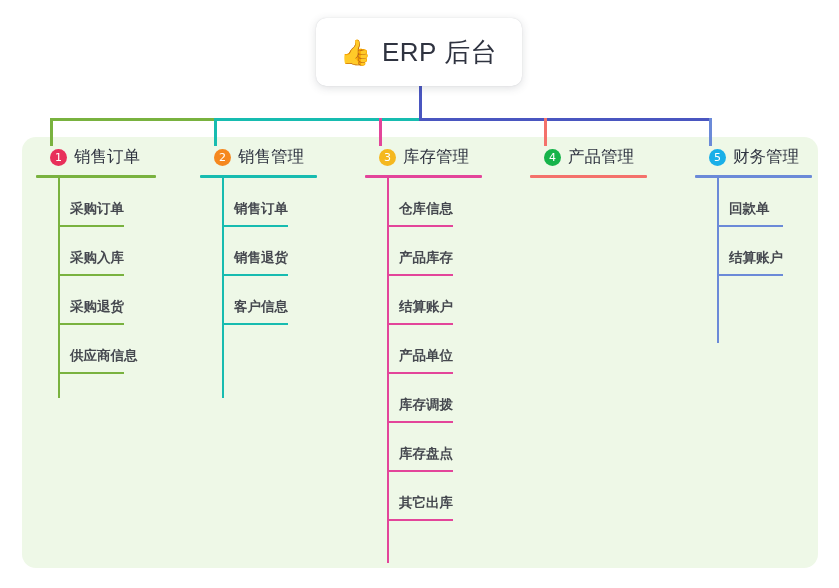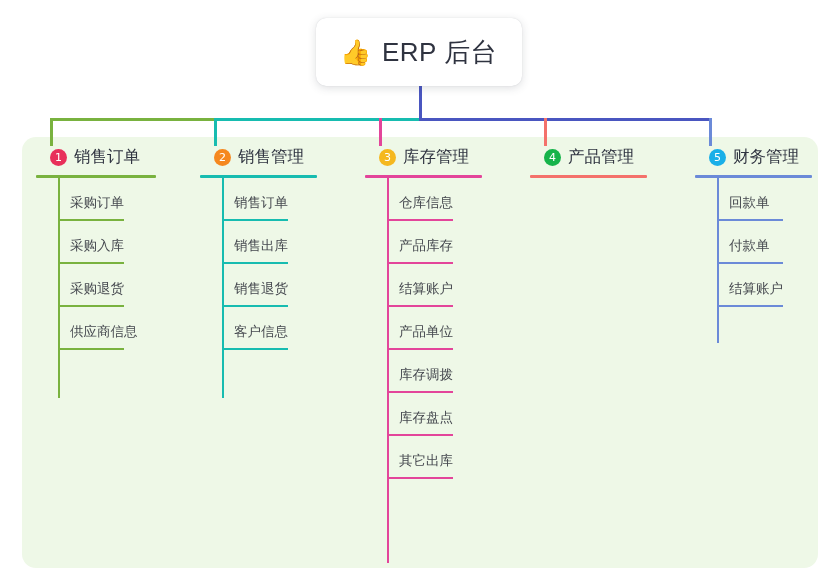--- a/index.html
+++ b/index.html
@@ -94,21 +94,22 @@
   
   .leaves { position: relative; padding-left: 22px; }
   .spine {
     position: absolute;
     left: 22px;
     top: 0;
     width: 2px;
   }
   .leaf {
     position: relative;
-    height: 43px;
+    height: 49px;
+    font-weight: bold;
   }
   .leaf-label {
     position: absolute;
     left: 12px;
     bottom: 9px;
     font-size: 13.5px;
     color: #45484f;
     white-space: nowrap;
   }
   .leaf-rule {
@@ -176,24 +177,20 @@
           <span class="col-title">销售管理</span>
         </div>
         <div class="head-rule" style="background: rgb(23, 188, 176); width: 117px;"></div>
         <div class="leaves">
           <div class="spine" style="background: rgb(23, 188, 176); height: 220px;"></div>
           <div class="leaf">
             <span class="leaf-label">销售订单</span>
             <div class="leaf-rule" style="background: rgb(23, 188, 176);"></div>
           </div>
           <div class="leaf">
-            <span class="leaf-label">销售出库</span>
-            <div class="leaf-rule" style="background: rgb(23, 188, 176);"></div>
-          </div>
-          <div class="leaf">
             <span class="leaf-label">销售退货</span>
             <div class="leaf-rule" style="background: rgb(23, 188, 176);"></div>
           </div>
           <div class="leaf">
             <span class="leaf-label">客户信息</span>
             <div class="leaf-rule" style="background: rgb(23, 188, 176);"></div>
           </div>
         </div>
       </div>
       <div class="column" style="left: 365px; width: 117px;">
@@ -247,24 +244,20 @@
           <span class="col-title">财务管理</span>
         </div>
         <div class="head-rule" style="background: rgb(107, 138, 216); width: 117px;"></div>
         <div class="leaves">
           <div class="spine" style="background: rgb(107, 138, 216); height: 165px;"></div>
           <div class="leaf">
             <span class="leaf-label">回款单</span>
             <div class="leaf-rule" style="background: rgb(107, 138, 216);"></div>
           </div>
           <div class="leaf">
-            <span class="leaf-label">付款单</span>
-            <div class="leaf-rule" style="background: rgb(107, 138, 216);"></div>
-          </div>
-          <div class="leaf">
             <span class="leaf-label">结算账户</span>
             <div class="leaf-rule" style="background: rgb(107, 138, 216);"></div>
           </div>
         </div>
       </div>
     </div>
 
 </div>
 
 </body></html>

